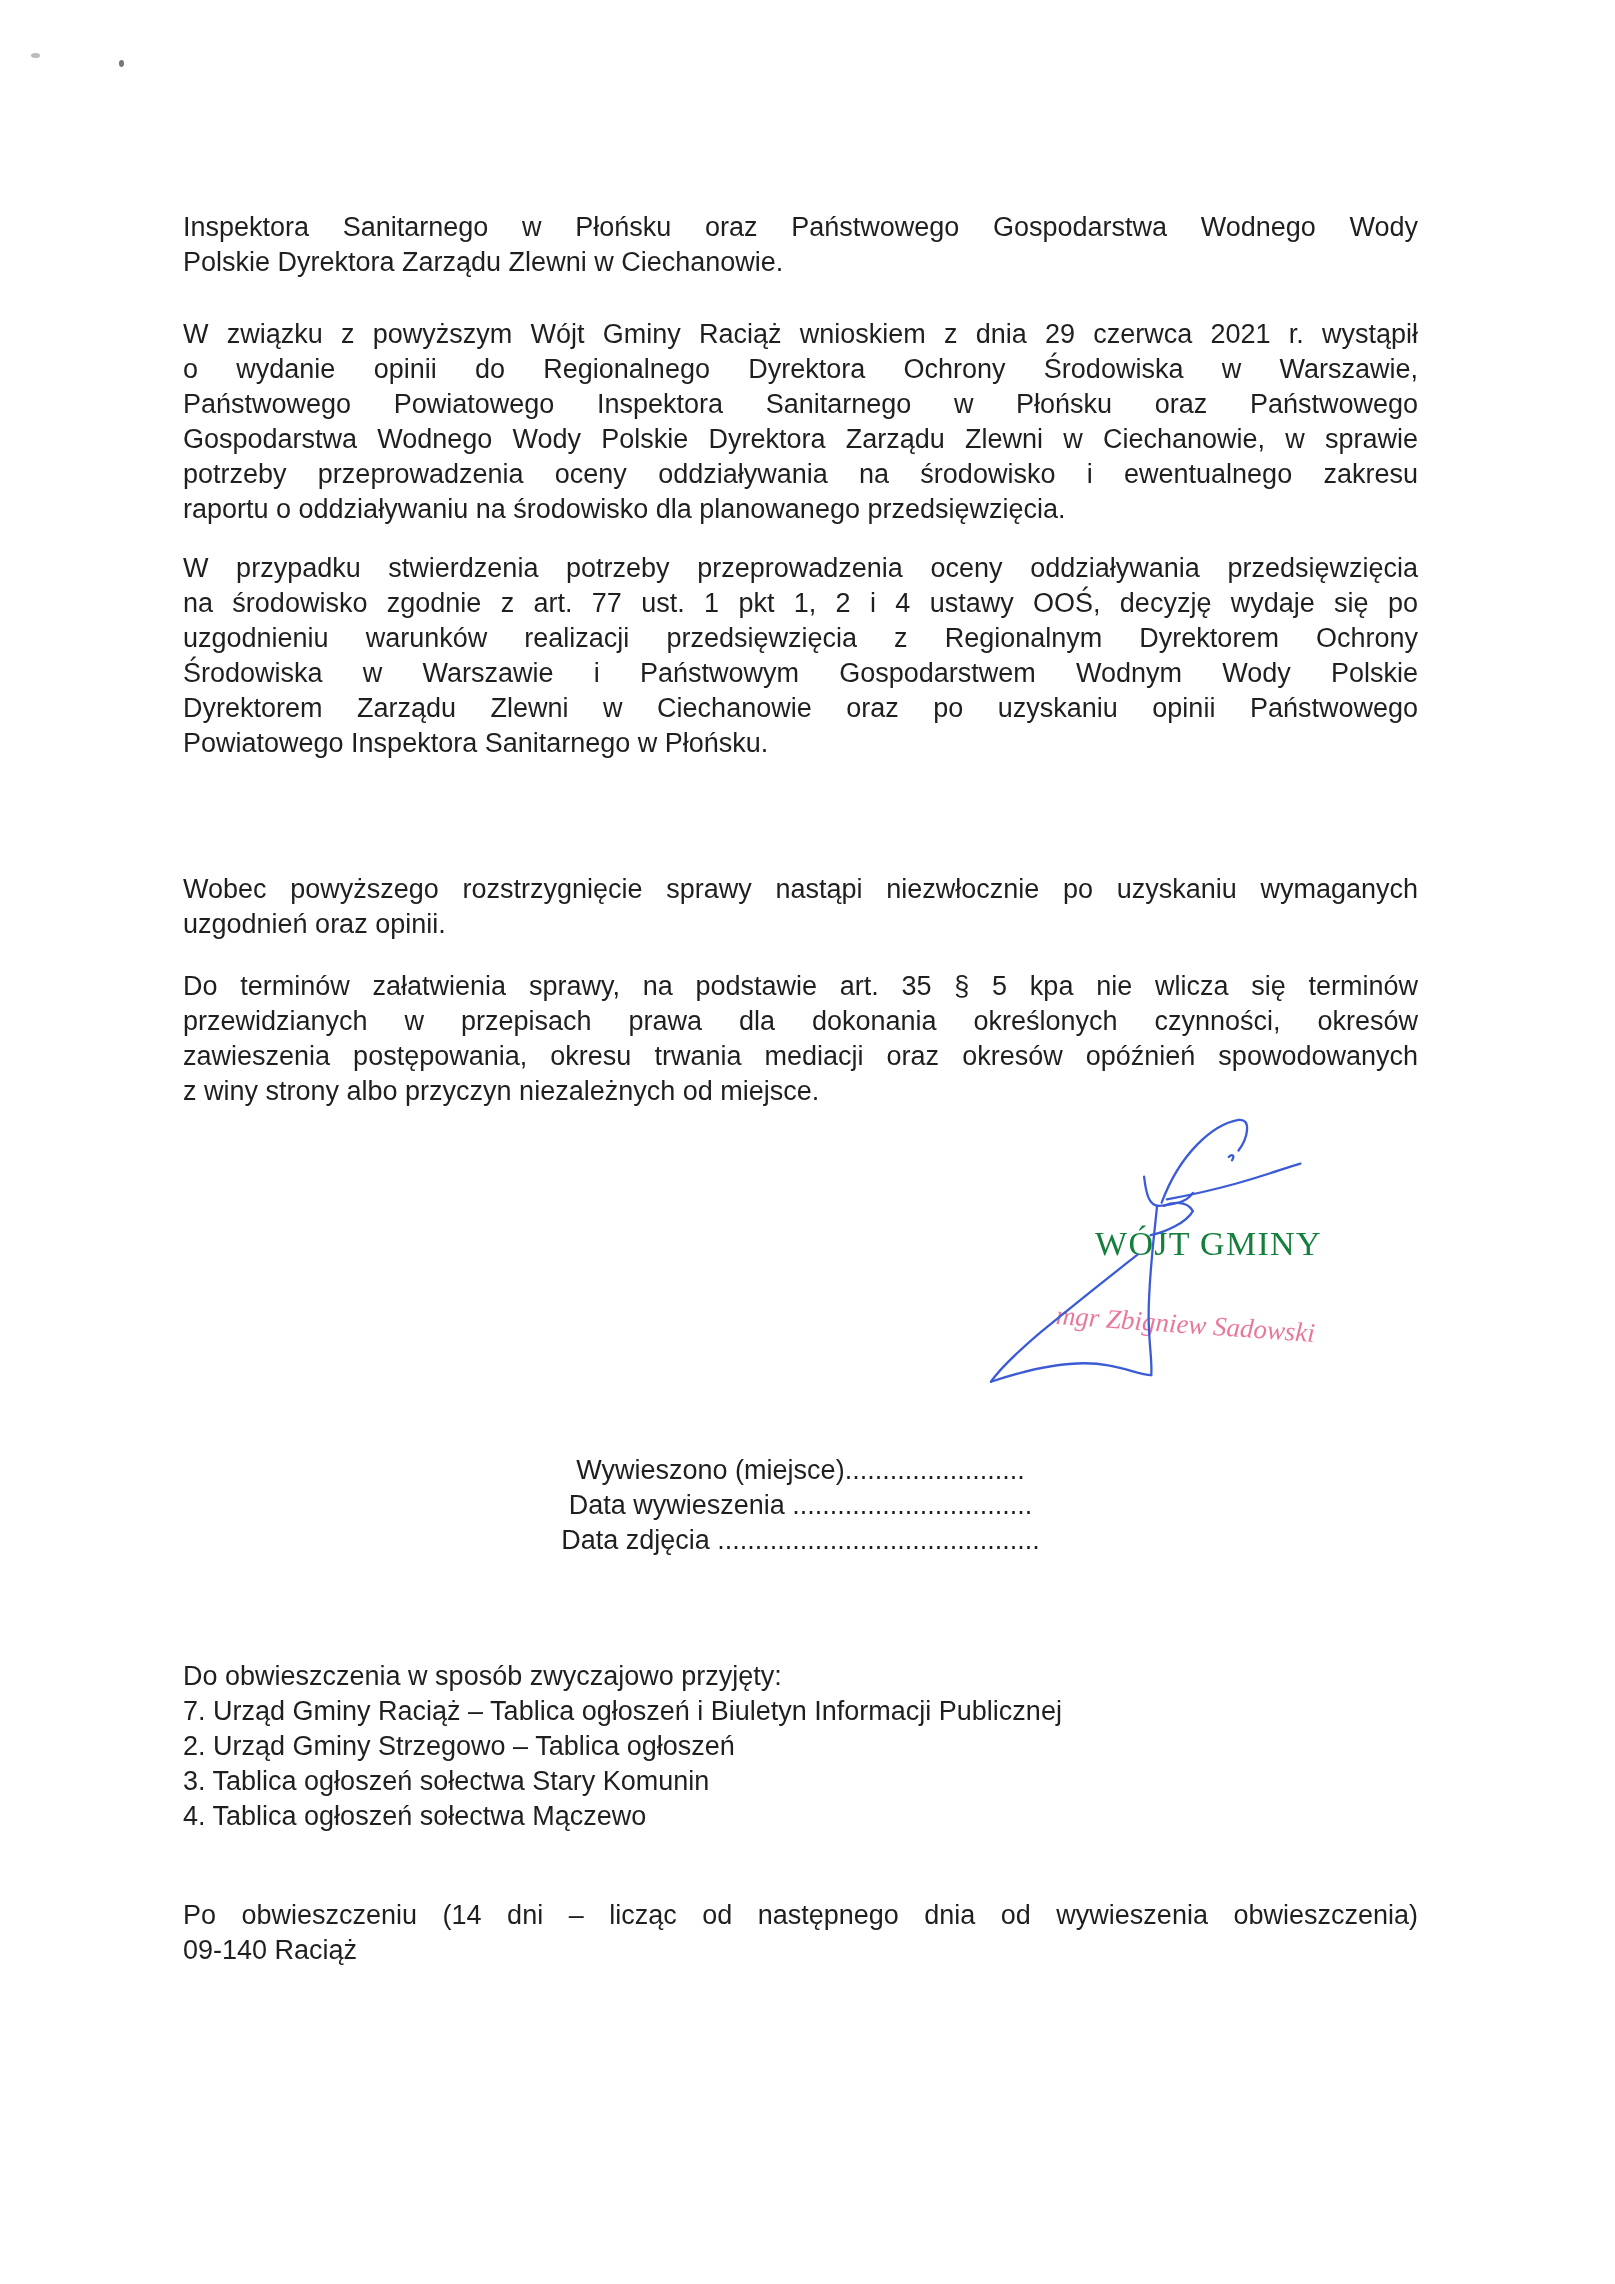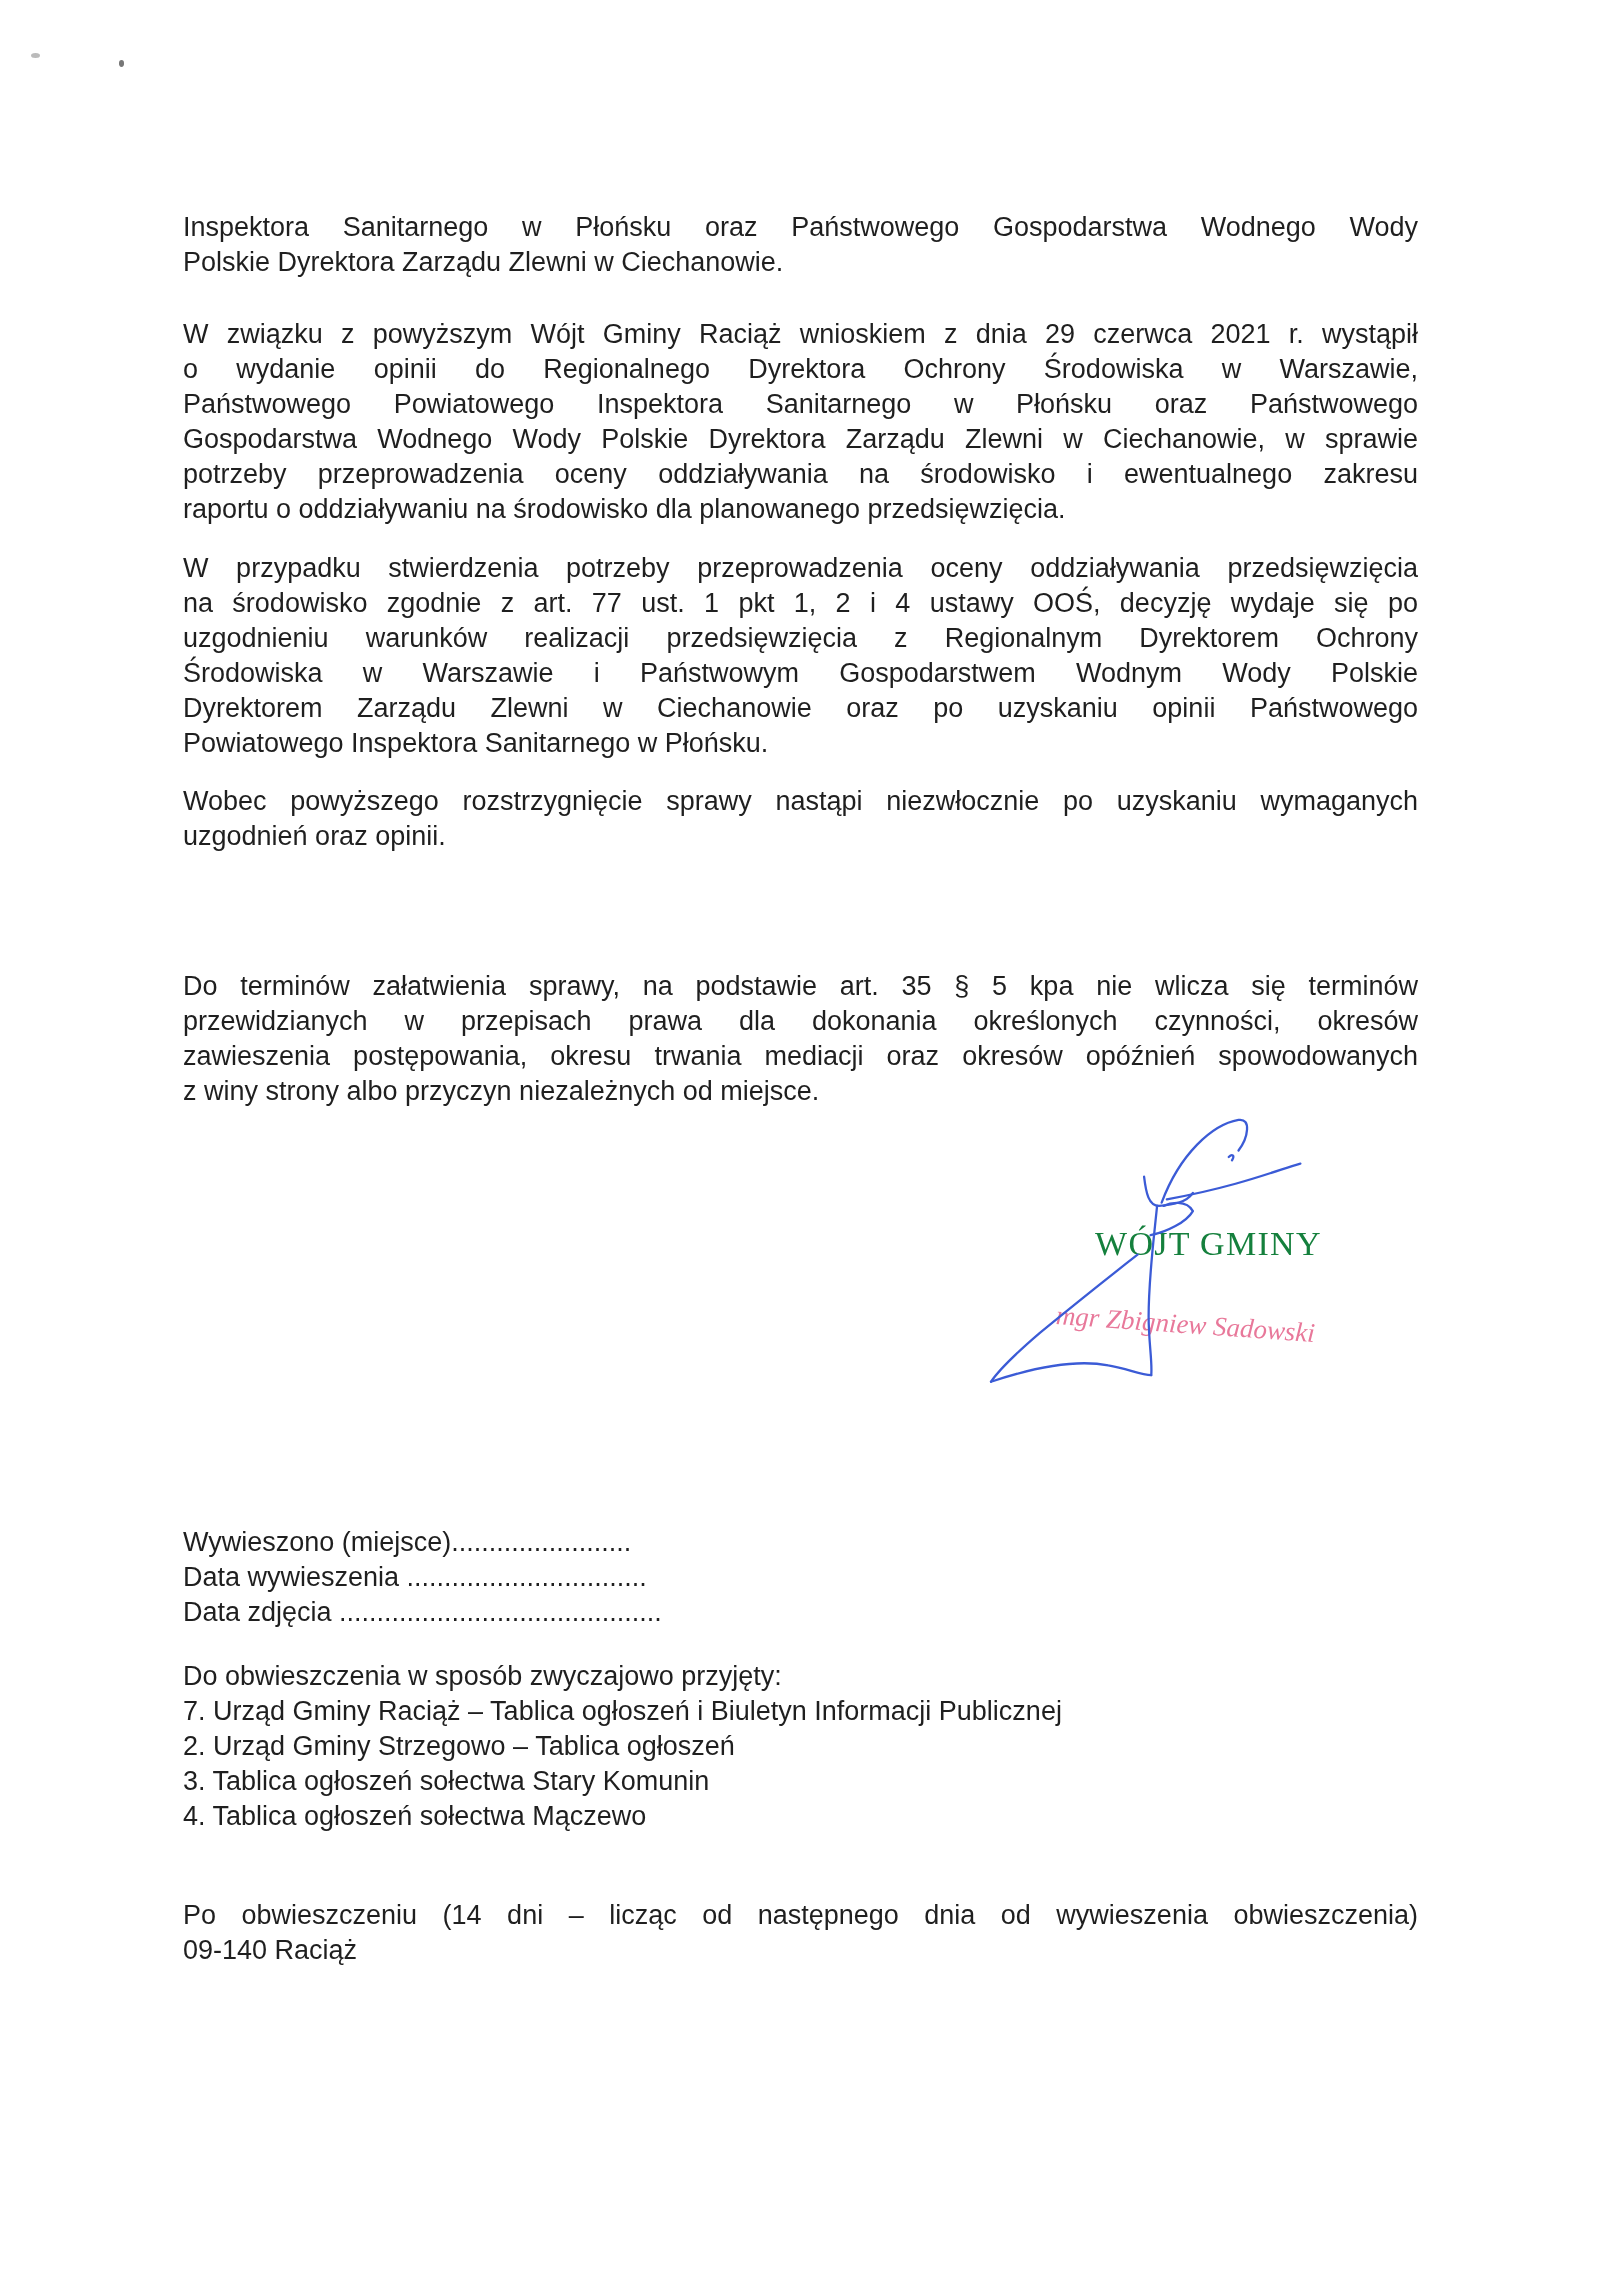--- a/index.html
+++ b/index.html
@@ -41,21 +41,21 @@
 
   <div class="block" style="top:551px;">
     <span class="jl">W przypadku stwierdzenia potrzeby przeprowadzenia oceny oddziaływania przedsięwzięcia</span>
     <span class="jl">na środowisko zgodnie z art. 77 ust. 1 pkt 1, 2 i 4 ustawy OOŚ, decyzję wydaje się po</span>
     <span class="jl">uzgodnieniu warunków realizacji przedsięwzięcia z Regionalnym Dyrektorem Ochrony</span>
     <span class="jl">Środowiska w Warszawie i Państwowym Gospodarstwem Wodnym Wody Polskie</span>
     <span class="jl">Dyrektorem Zarządu Zlewni w Ciechanowie oraz po uzyskaniu opinii Państwowego</span>
     <span class="line">Powiatowego Inspektora Sanitarnego w Płońsku.</span>
   </div>
 
-  <div class="block" style="top:784px;">
+  <div class="block" style="top:872px;">
     <span class="jl">Wobec powyższego rozstrzygnięcie sprawy nastąpi niezwłocznie po uzyskaniu wymaganych</span>
     <span class="line">uzgodnień oraz opinii.</span>
   </div>
 
   <div class="block" style="top:969px;">
     <span class="jl">Do terminów załatwienia sprawy, na podstawie art. 35 § 5 kpa nie wlicza się terminów</span>
     <span class="jl">przewidzianych w przepisach prawa dla dokonania określonych czynności, okresów</span>
     <span class="jl">zawieszenia postępowania, okresu trwania mediacji oraz okresów opóźnień spowodowanych</span>
     <span class="line">z winy strony albo przyczyn niezależnych od miejsce.</span>
   </div>
@@ -69,21 +69,21 @@
       <path d="M282,145 C310,70 360,25 400,18 C420,15 415,45 400,65"></path>
       <path d="M385,75 C390,70 395,72 390,80"></path>
       <path d="M285,150 C295,145 320,140 330,158 C320,175 290,190 265,195"></path>
       <path d="M275,150 C270,200 262,260 262,320 C262,360 268,390 266,410"></path>
       <path d="M290,140 C400,120 460,95 495,85"></path>
       <path d="M245,225 C200,260 150,300 95,345 C60,375 30,405 20,420"></path>
       <path d="M20,420 C80,400 150,385 200,395 C230,400 250,410 266,410"></path>
     </g>
   </svg>
 
-  <div class="block" style="top:1525px;">
+  <div class="block" style="top:1453px;text-align:center;">
     <span class="line"><span>Wywieszono (miejsce)</span><span>........................</span></span>
     <span class="line"><span>Data wywieszenia</span><span style="white-space:pre;"> ................................</span></span>
     <span class="line"><span>Data zdjęcia</span><span style="white-space:pre;"> ...........................................</span></span>
   </div>
 
   <div class="block" style="top:1659px;">
     <span class="line">Do obwieszczenia w sposób zwyczajowo przyjęty:</span>
     <ol class="list">
       <li class="line">7. Urząd Gminy Raciąż – Tablica ogłoszeń i Biuletyn Informacji Publicznej</li>
       <li class="line">2. Urząd Gminy Strzegowo – Tablica ogłoszeń</li>

